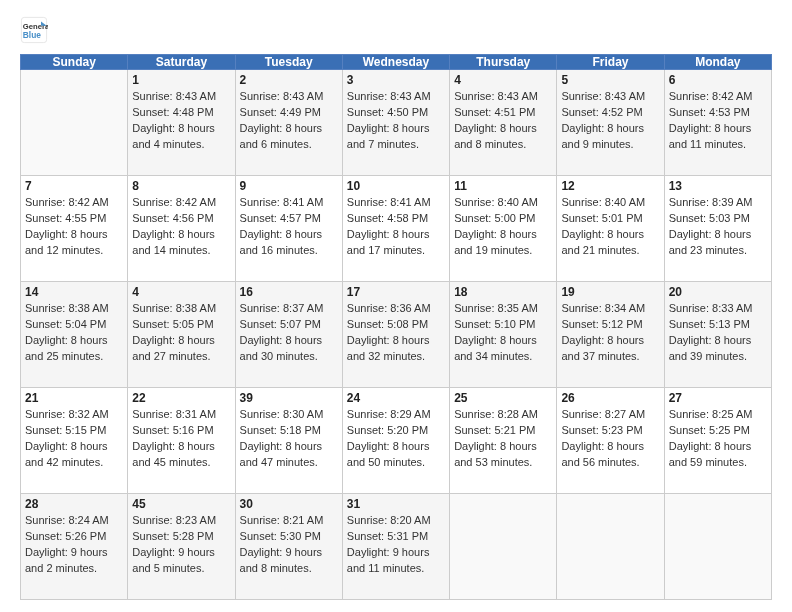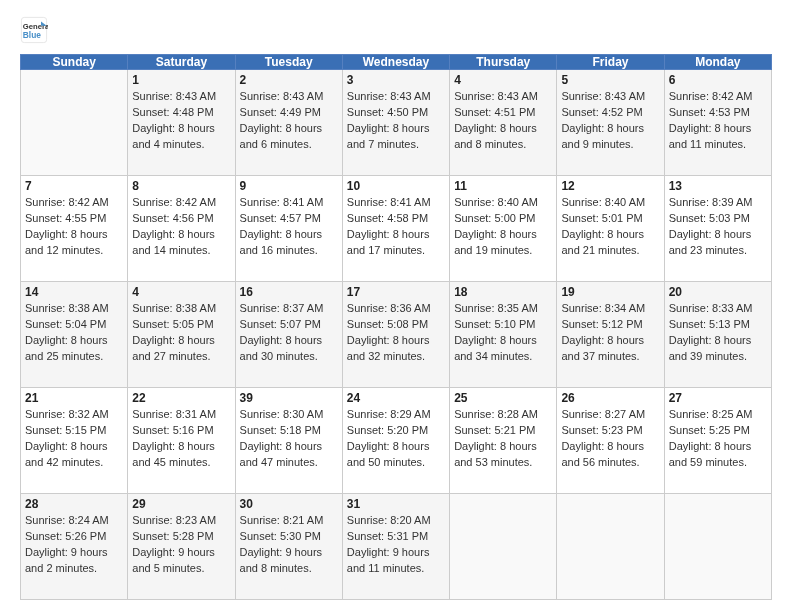--- a/index.html
+++ b/index.html
@@ -239,21 +239,21 @@
             <span class="day-num">27</span>
             <div class="day-info">Sunrise: 8:25 AM<br>Sunset: 5:25 PM<br>Daylight: 8 hours<br>and 59 minutes.</div>
           </td>
         </tr>
         <tr>
           <td>
             <span class="day-num">28</span>
             <div class="day-info">Sunrise: 8:24 AM<br>Sunset: 5:26 PM<br>Daylight: 9 hours<br>and 2 minutes.</div>
           </td>
           <td>
-            <span class="day-num">29</span>
+            <span class="day-num">45</span>
             <div class="day-info">Sunrise: 8:23 AM<br>Sunset: 5:28 PM<br>Daylight: 9 hours<br>and 5 minutes.</div>
           </td>
           <td>
             <span class="day-num">30</span>
             <div class="day-info">Sunrise: 8:21 AM<br>Sunset: 5:30 PM<br>Daylight: 9 hours<br>and 8 minutes.</div>
           </td>
           <td>
             <span class="day-num">31</span>
             <div class="day-info">Sunrise: 8:20 AM<br>Sunset: 5:31 PM<br>Daylight: 9 hours<br>and 11 minutes.</div>
           </td>

